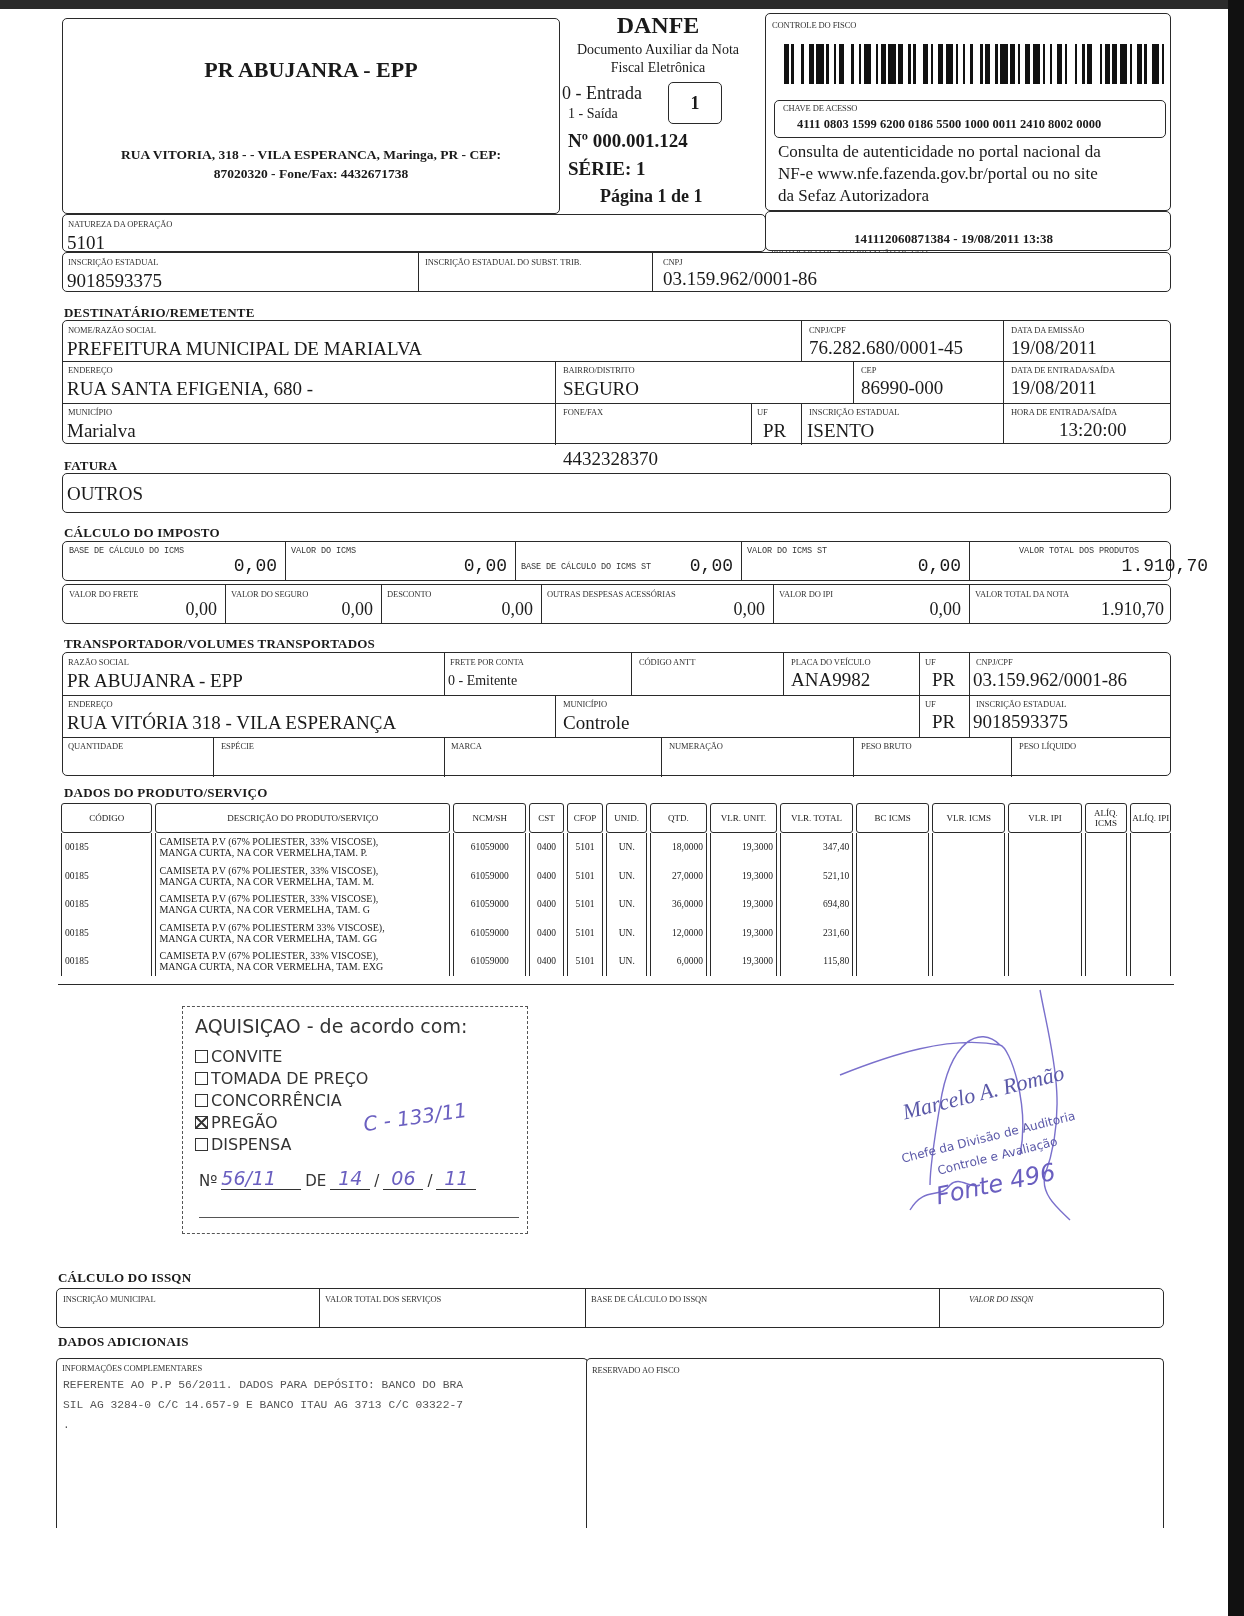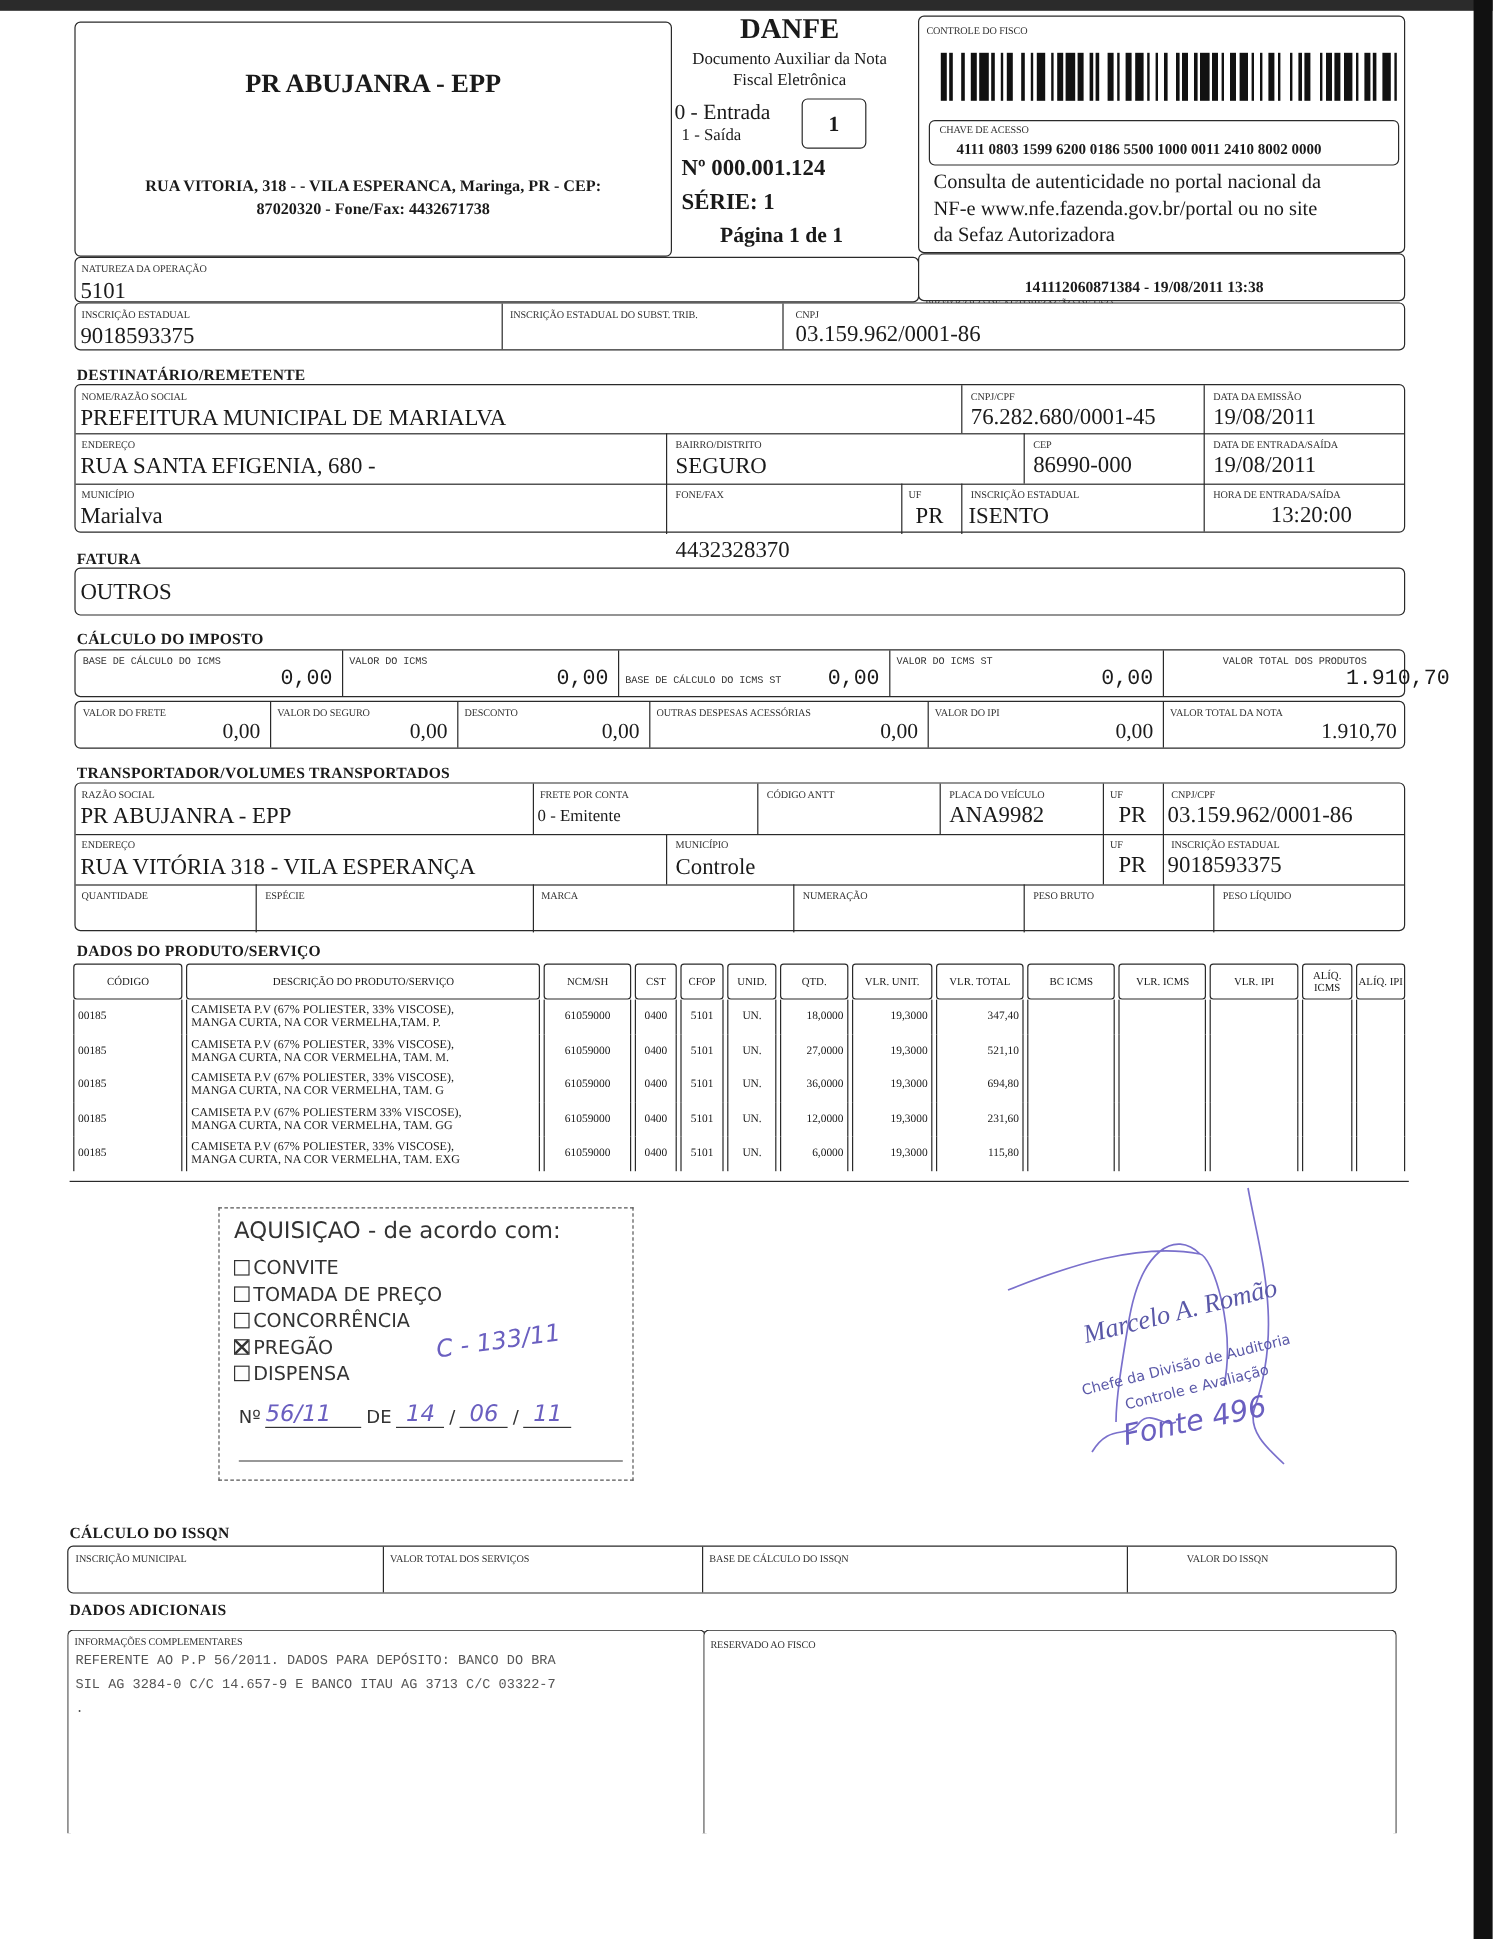--- a/index.html
+++ b/index.html
@@ -525,21 +525,21 @@
 
 <div class="sec" style="left:58px;top:1270px;">CÁLCULO DO ISSQN</div>
 <div id="issqn-row">
     <div class="box" style="left: 56px; top: 1288px; width: 1108px; height: 40px;">
       <div class="lbl" style="left: 6px; top: 5px;">INSCRIÇÃO MUNICIPAL</div>
       <div class="vline" style="left: 262px;"></div>
       <div class="lbl" style="left: 268px; top: 5px;">VALOR TOTAL DOS SERVIÇOS</div>
       <div class="vline" style="left: 528px;"></div>
       <div class="lbl" style="left: 534px; top: 5px;">BASE DE CÁLCULO DO ISSQN</div>
       <div class="vline" style="left: 882px;"></div>
-      <div class="lbl" style="left: 932px; top: 5px;">VALOR DO ISSQN</div>
+      <div class="lbl" style="left: 912px; top: 5px; font-style: italic;">VALOR DO ISSQN</div>
     </div>
   </div>
 
 <div class="sec" style="left:58px;top:1334px;">DADOS ADICIONAIS</div>
 <div class="box" style="left:56px;top:1358px;width:532px;height:170px;border-bottom:none;border-bottom-left-radius:0;border-bottom-right-radius:0;">
   <div class="lbl" style="left:5px;top:4px;">INFORMAÇÕES COMPLEMENTARES</div>
   <div class="abs mono" style="left:6px;top:20px;font-size:11.3px;color:#555;white-space:nowrap;">REFERENTE AO P.P 56/2011. DADOS PARA DEPÓSITO: BANCO DO BRA</div>
   <div class="abs mono" style="left:6px;top:40px;font-size:11.3px;color:#555;white-space:nowrap;">SIL AG 3284-0 C/C 14.657-9 E BANCO ITAU AG 3713 C/C 03322-7</div>
   <div class="abs mono" style="left:6px;top:60px;font-size:11.3px;color:#555;">.</div>
 </div>

